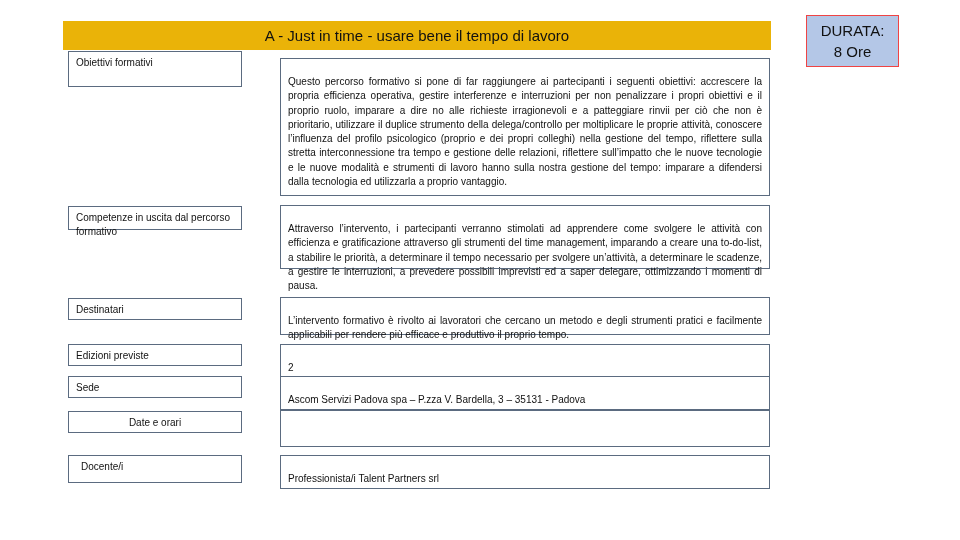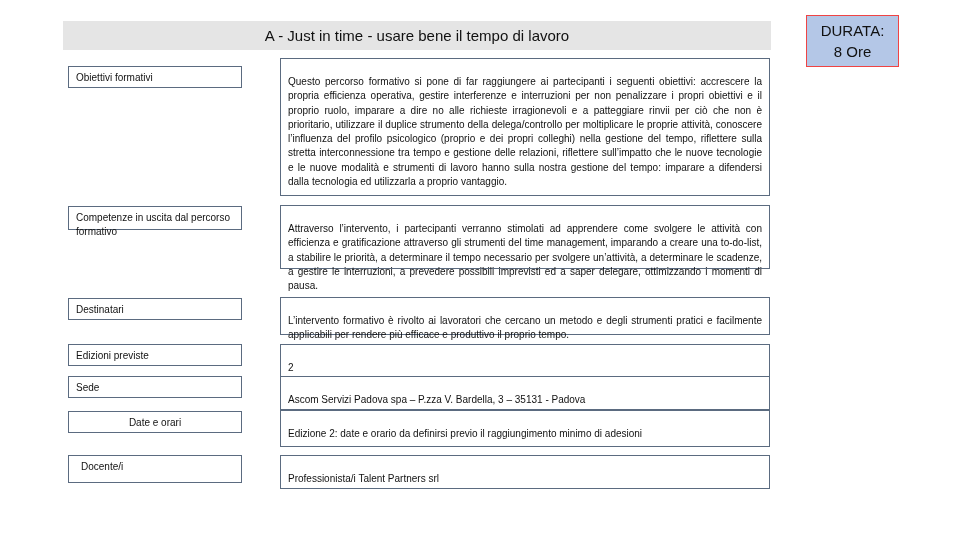--- a/index.html
+++ b/index.html
@@ -2,21 +2,21 @@
 <html><head>
   <meta charset="utf-8">
   <style>
     html, body { margin: 0; padding: 0; }
     body {
       width: 960px; height: 540px; background: #ffffff; position: relative; overflow: hidden;
       font-family: "Liberation Sans", sans-serif; color: #111;
     }
     .title-bar {
       position: absolute; left: 63px; top: 21px; width: 708px; height: 29px;
-      background: #e5e5e5; display: flex; align-items: center; justify-content: center;
+      background: #eab308; display: flex; align-items: center; justify-content: center;
       font-size: 15px; color: #111;
     }
     .durata {
       position: absolute; left: 806px; top: 15px; width: 93px; height: 52px;
       background: #b4c7e7; border: 1px solid #ef4444; box-sizing: border-box;
       display: flex; flex-direction: column; align-items: center; justify-content: center;
       font-size: 15px; line-height: 21px; color: #111;
     }
     .box {
       position: absolute; border: 1px solid #5b6b80; box-sizing: border-box; background: #fff;
@@ -32,21 +32,21 @@
 
 <div class="title-bar">
   <span>A - Just in time - usare bene il tempo di lavoro</span>
 </div>
 
 <div class="durata">
   <span>DURATA:</span>
   <span>8 Ore</span>
 </div>
 
-<div class="box label" style="top:66px; height:22px;">
+<div class="box label" style="top:51px; height:36px;">
   <span>Obiettivi formativi</span>
 </div>
 <div class="box content" style="top:58px; height:138px;">
   <span>Questo percorso formativo si pone di far raggiungere ai partecipanti i seguenti obiettivi: accrescere la propria efficienza operativa, gestire interferenze e interruzioni per non penalizzare i propri obiettivi e il proprio ruolo, imparare a dire no alle richieste irragionevoli e a patteggiare rinvii per ciò che non è prioritario, utilizzare il duplice strumento della delega/controllo per moltiplicare le proprie attività, conoscere l’influenza del profilo psicologico (proprio e dei propri colleghi) nella gestione del tempo, riflettere sulla stretta interconnessione tra tempo e gestione delle relazioni, riflettere sull’impatto che le nuove tecnologie e le nuove modalità e strumenti di lavoro hanno sulla nostra gestione del tempo: imparare a difendersi dalla tecnologia ed utilizzarla a proprio vantaggio.</span>
 </div>
 
 <div class="box label" style="top:206px; height:24px;">
   <span>Competenze in uscita dal percorso formativo</span>
 </div>
 <div class="box content" style="top:205px; height:64px;">
@@ -71,21 +71,20 @@
   <span>Sede</span>
 </div>
 <div class="box content single" style="top:376px; height:22px;">
   <span>Ascom Servizi Padova spa – P.zza V. Bardella, 3 – 35131 - Padova</span>
 </div>
 
 <div class="box label" style="top:411px; height:22px;text-align:center;">
   <span>Date e orari</span>
 </div>
 <div class="box content single" style="top:410px; height:37px;">
-  <span class="line">Edizione 2: date e orario da definirsi previo il raggiungimento minimo di adesioni</span>
 </div>
 
 <div class="box label" style="top:455px; height:28px;padding-left:12px;">
   <span>Docente/i</span>
 </div>
 <div class="box content single" style="top:455px; height:22px;">
   <span>Professionista/i Talent Partners srl</span>
 </div>
 
 </body></html>

